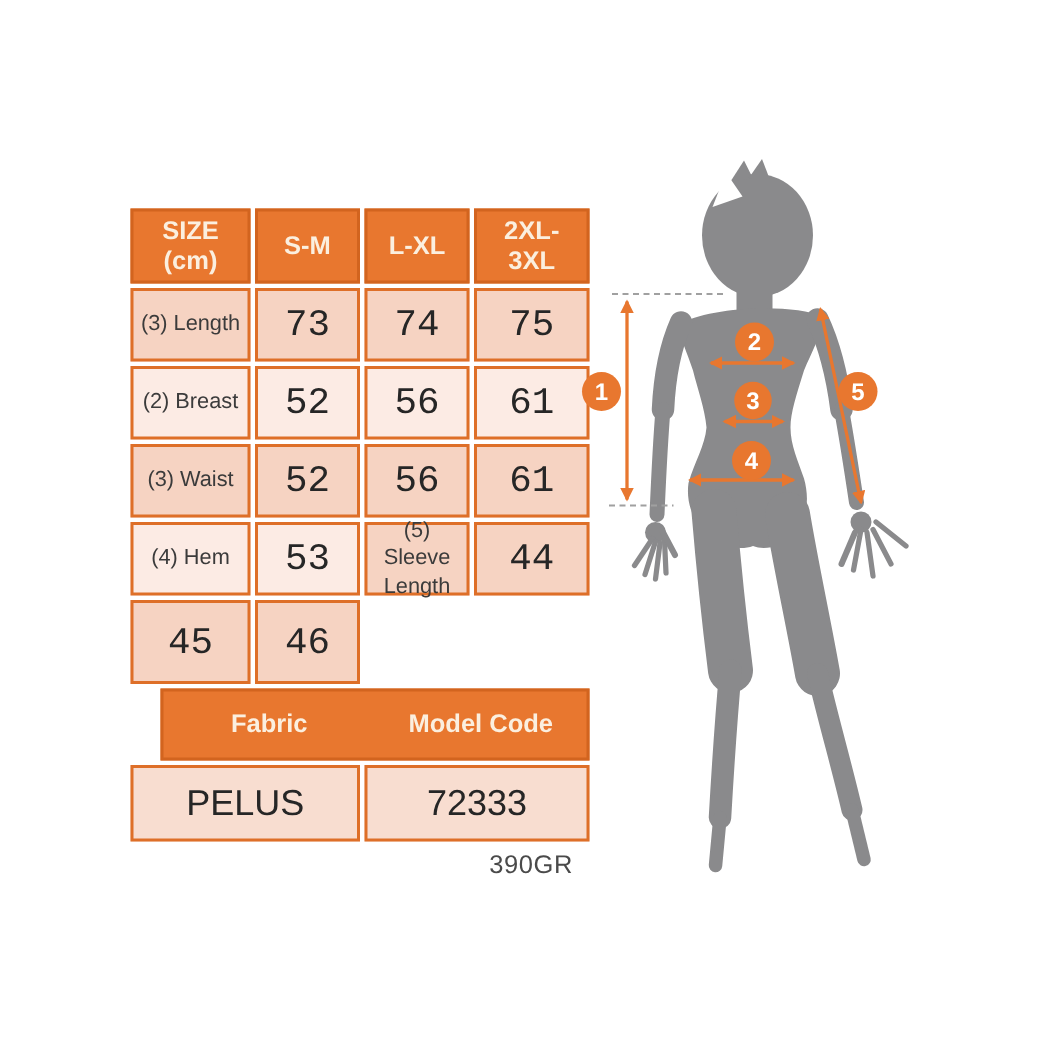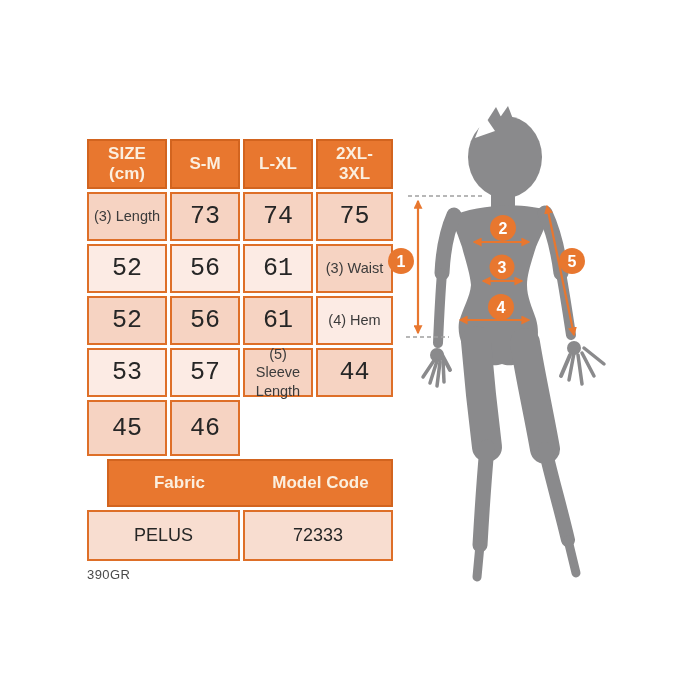--- a/index.html
+++ b/index.html
@@ -46,26 +46,26 @@
   .val{font-size:25px;color:var(--ink);font-family:Liberation Mono, monospace;}
   .band{
     grid-column:1 / -1;
     box-sizing:border-box;
     background:var(--accent);
     border:2px solid var(--accent-border);
     display:flex;align-items:center;
     color:#FBEFDF;font-weight:bold;font-size:17px;margin-left:20px;
   }
   .band span{flex:1;text-align:center;}
-  .foot{background:var(--row-foot);font-size:18px;color:var(--ink);grid-column:span 2;}
+  .foot{background:var(--row-foot);font-size:24px;color:var(--ink);grid-column:span 2;}
 
   .note{
     position:absolute;left:87px;top:567px;width:303px;
-    text-align:left;padding-right:8px;box-sizing:border-box;
-    font-size:13px;color:#4a4a4a;letter-spacing:.4px;
+    text-align:right;padding-right:8px;box-sizing:border-box;
+    font-size:17px;color:#4a4a4a;letter-spacing:.4px;
   }
 
   
   .figure-wrap{position:absolute;left:375px;top:105px;width:280px;height:490px;}
   .figure-wrap svg{display:block;width:100%;height:100%;}
 </style>
 </head>
 <body>
 
 <div class="page">
@@ -75,32 +75,32 @@
     <div class="cell head">SIZE (cm)</div>
     <div class="cell head">S-M</div>
     <div class="cell head">L-XL</div>
     <div class="cell head">2XL-3XL</div>
 
     <div class="cell lab rA">(3) Length</div>
     <div class="cell val rA">73</div>
     <div class="cell val rA">74</div>
     <div class="cell val rA">75</div>
 
+    <div class="cell lab rB">(2) Breast</div>
     <div class="cell val rB">52</div>
     <div class="cell val rB">56</div>
     <div class="cell val rB">61</div>
 
     <div class="cell lab rA">(3) Waist</div>
     <div class="cell val rA">52</div>
     <div class="cell val rA">56</div>
     <div class="cell val rA">61</div>
 
     <div class="cell lab rB">(4) Hem</div>
     <div class="cell val rB">53</div>
-    <div class="cell val rB">57</div>
 
     <div class="cell lab rA">(5) Sleeve Length</div>
     <div class="cell val rA">44</div>
     <div class="cell val rA">45</div>
     <div class="cell val rA">46</div>
 
     <div class="band">
       <span>Fabric</span>
       <span>Model Code</span>
     </div>

